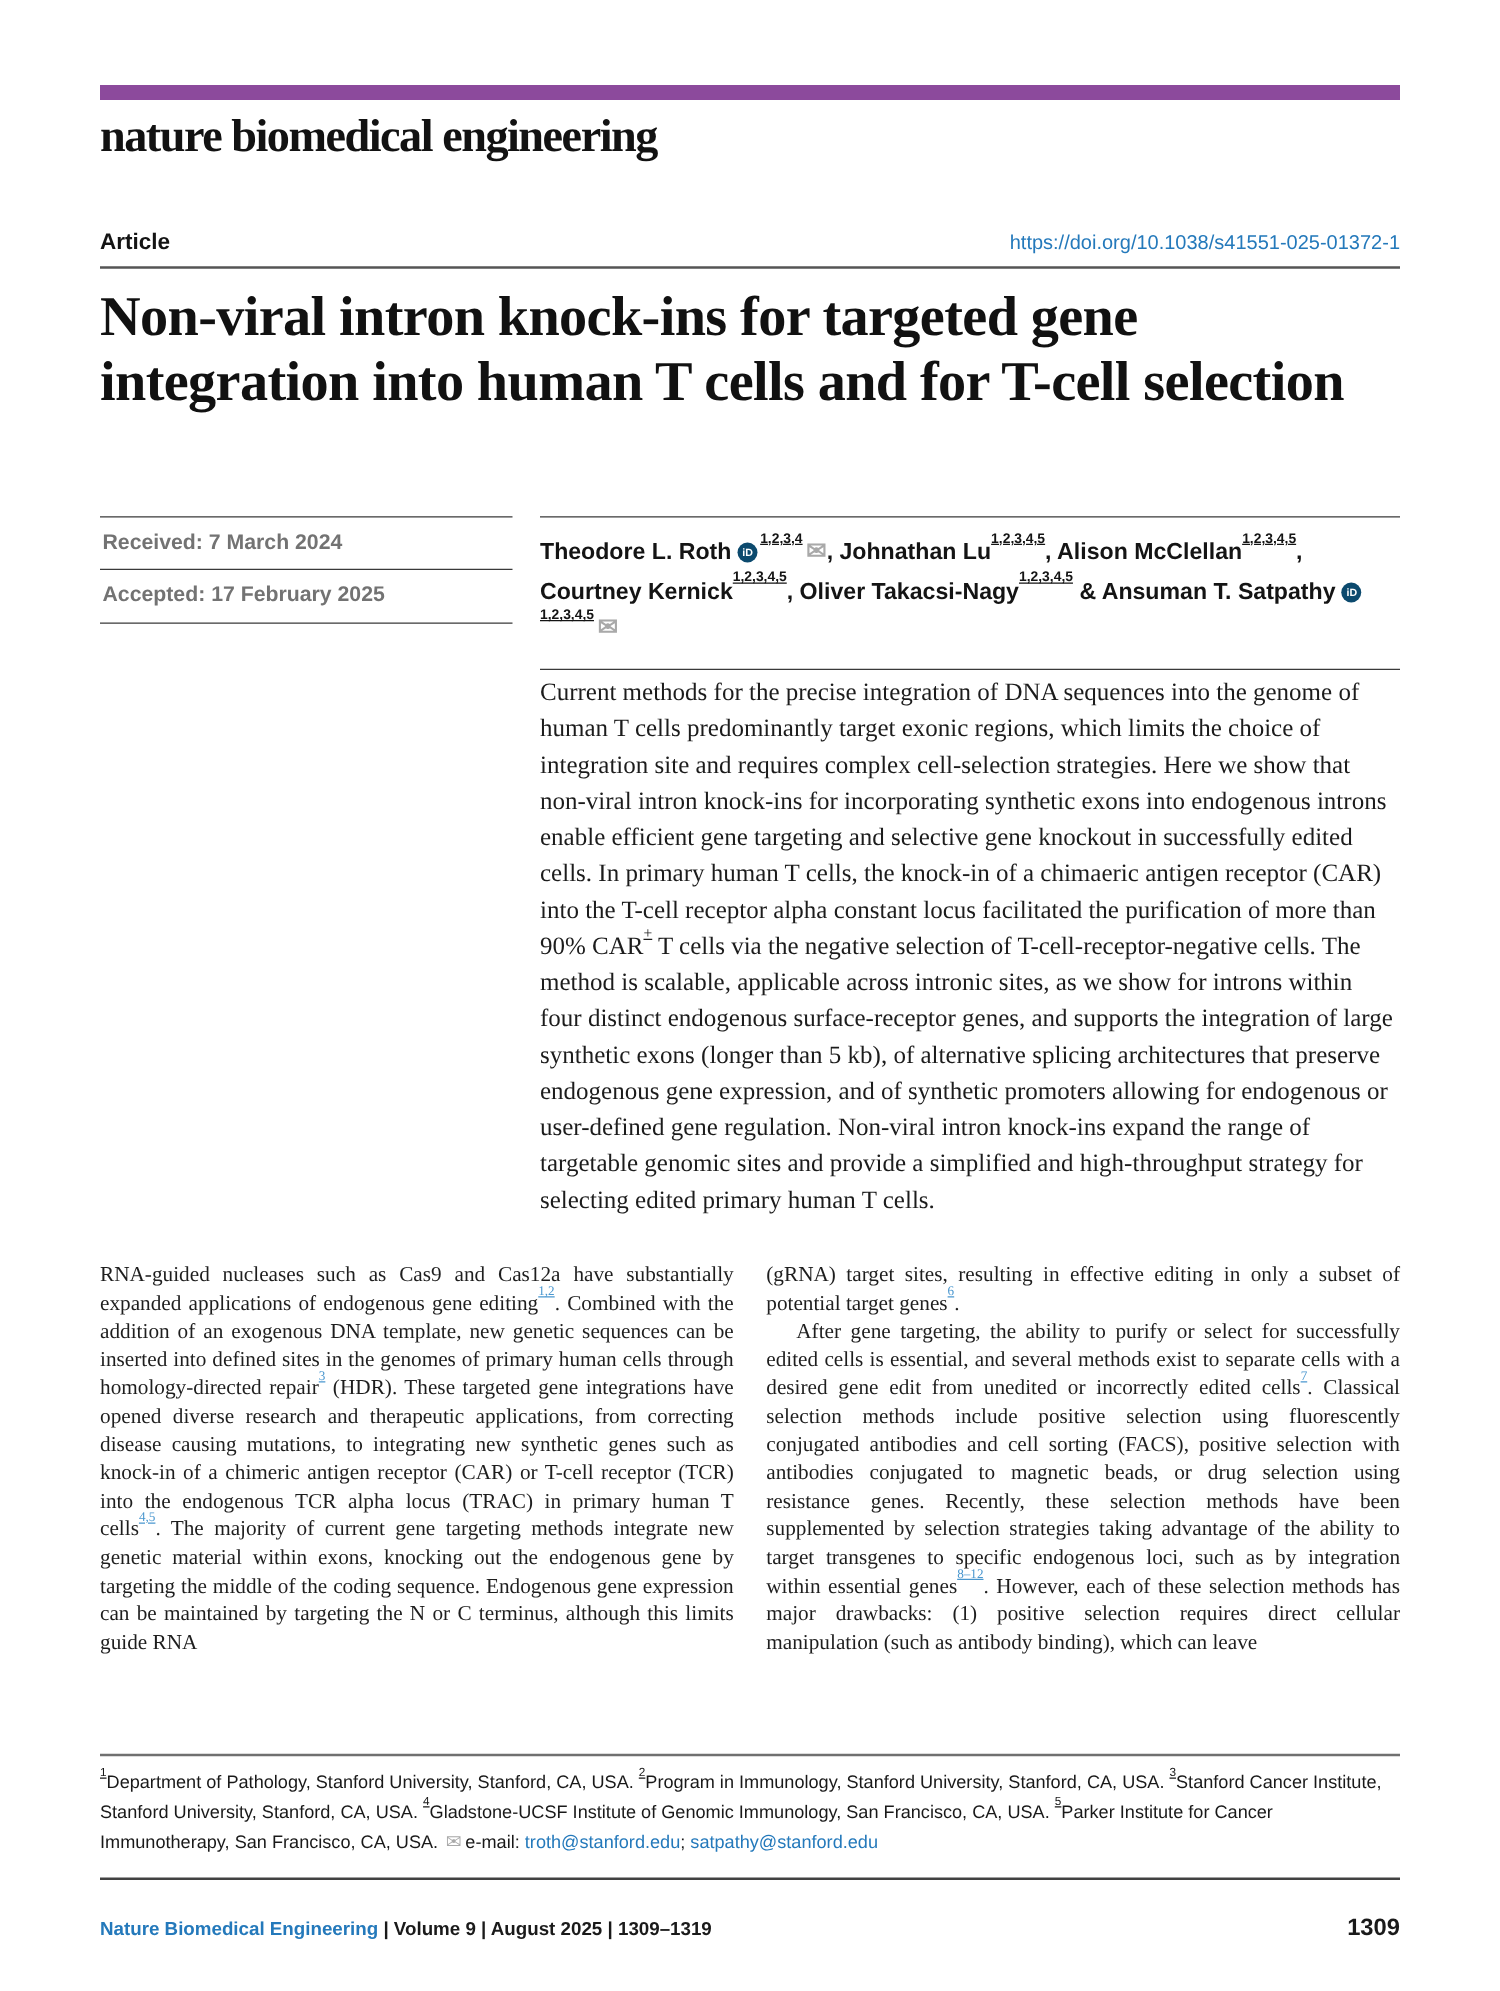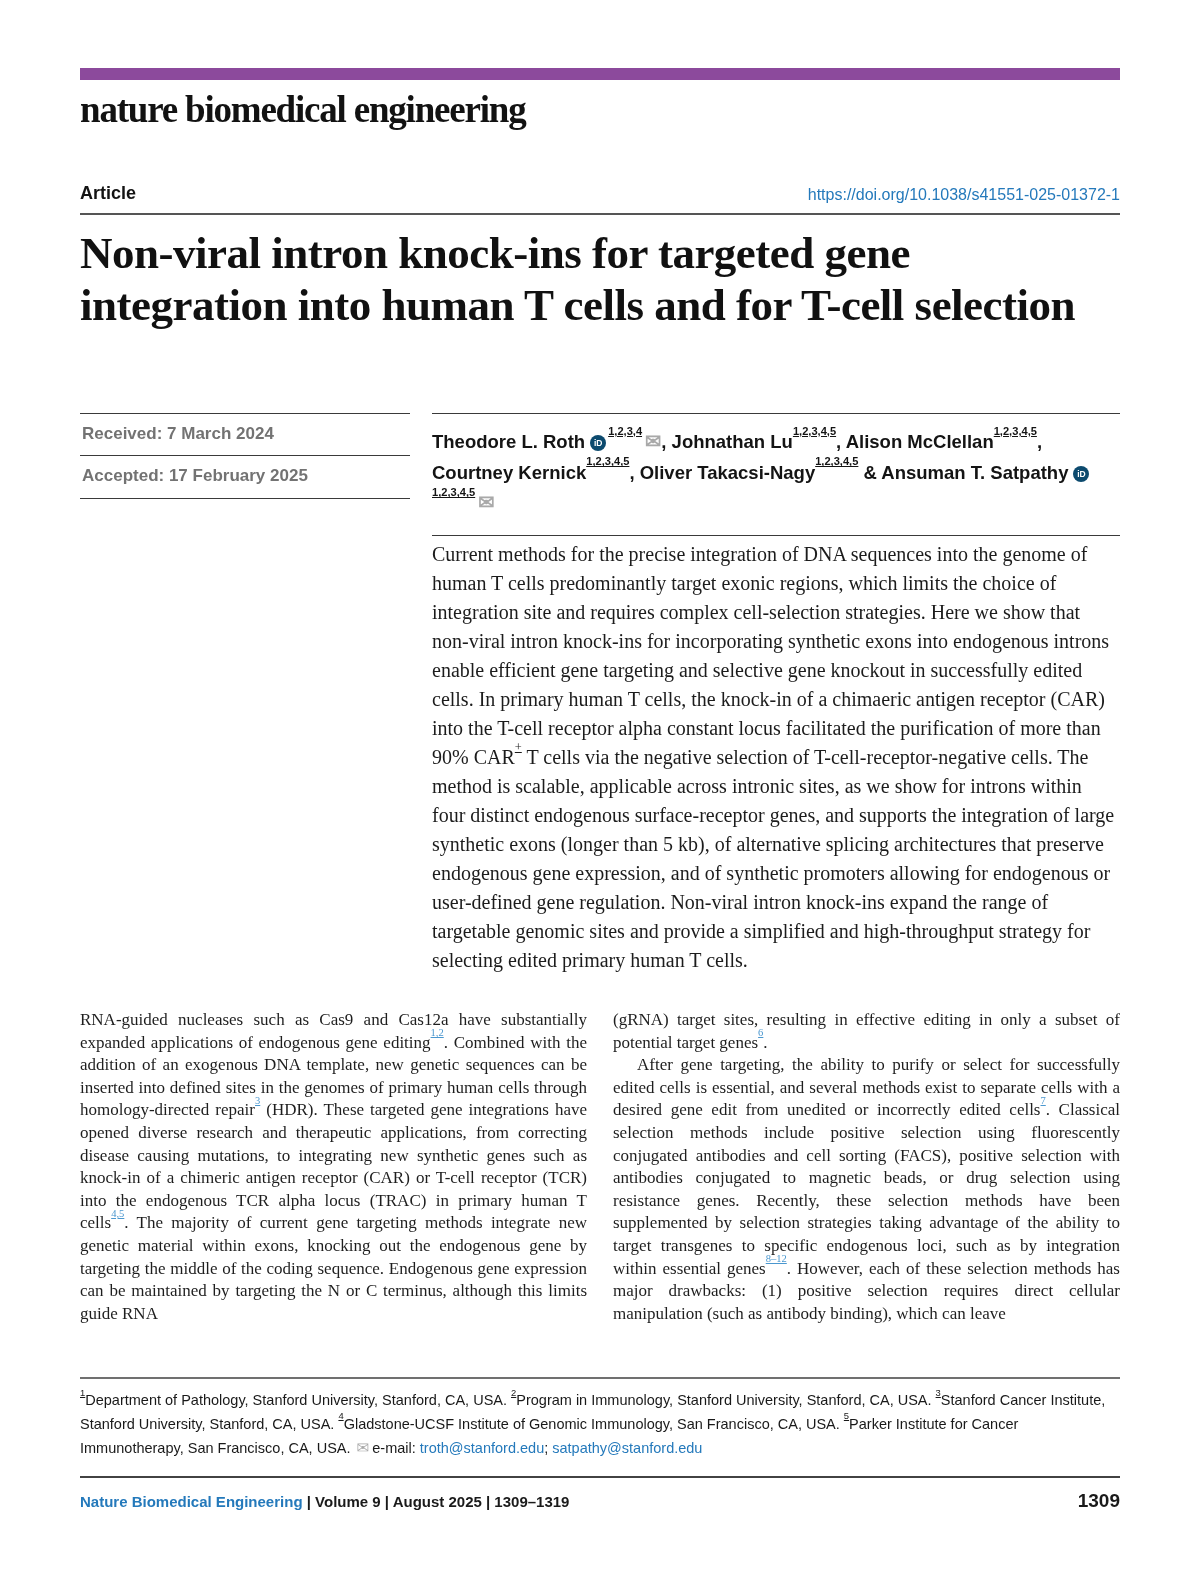--- a/index.html
+++ b/index.html
@@ -48,28 +48,28 @@
             font:400 20px/1.45 "Liberation Serif",serif;color:#1c1c1c;}
 
   sup.ref{color:var(--ref,#4a97cf);}
   sup{font-size:62%;line-height:0;position:relative;top:-0.45em;text-decoration:underline;}
 
   .body-cols{margin-top:34px;display:grid;grid-template-columns:1fr 1fr;column-gap:26px;
              font:400 17px/1.33 "Liberation Serif",serif;text-align:justify;color:#1e1e1e;}
   .body-col p{margin:0;}
   .body-col p.indent{text-indent:24px;}
 
-  .footnotes{margin-top:52px;border-top:2px solid #707070;padding-top:10px;
+  .footnotes{margin-top:78px;border-top:2px solid #707070;padding-top:10px;
              font:400 14.5px/1.6 "Liberation Sans",sans-serif;color:#191919;}
   .footnotes p{margin:0;}
   .footnotes sup{font-size:65%;top:-0.4em;}
   .footnotes a{color:var(--link,#2479bb);text-decoration:none;}
   .fn-env{margin:0 3px 0 2px;}
 
-  .page-footer{margin-top:16px;border-top:2.5px solid #424242;padding-top:12px;
+  .page-footer{margin-top:16px;border-top:2.5px solid #424242;padding-top:28px;
                display:flex;justify-content:space-between;align-items:baseline;
                font:700 15px "Liberation Sans",sans-serif;color:#1a1a1a;}
   .footer-link{color:var(--link,#2479bb);text-decoration:none;font-weight:700;}
   .page-number{font-weight:700;font-size:19px;}
 </style>
 </head>
 <body>
 
 <div class="page">
 

